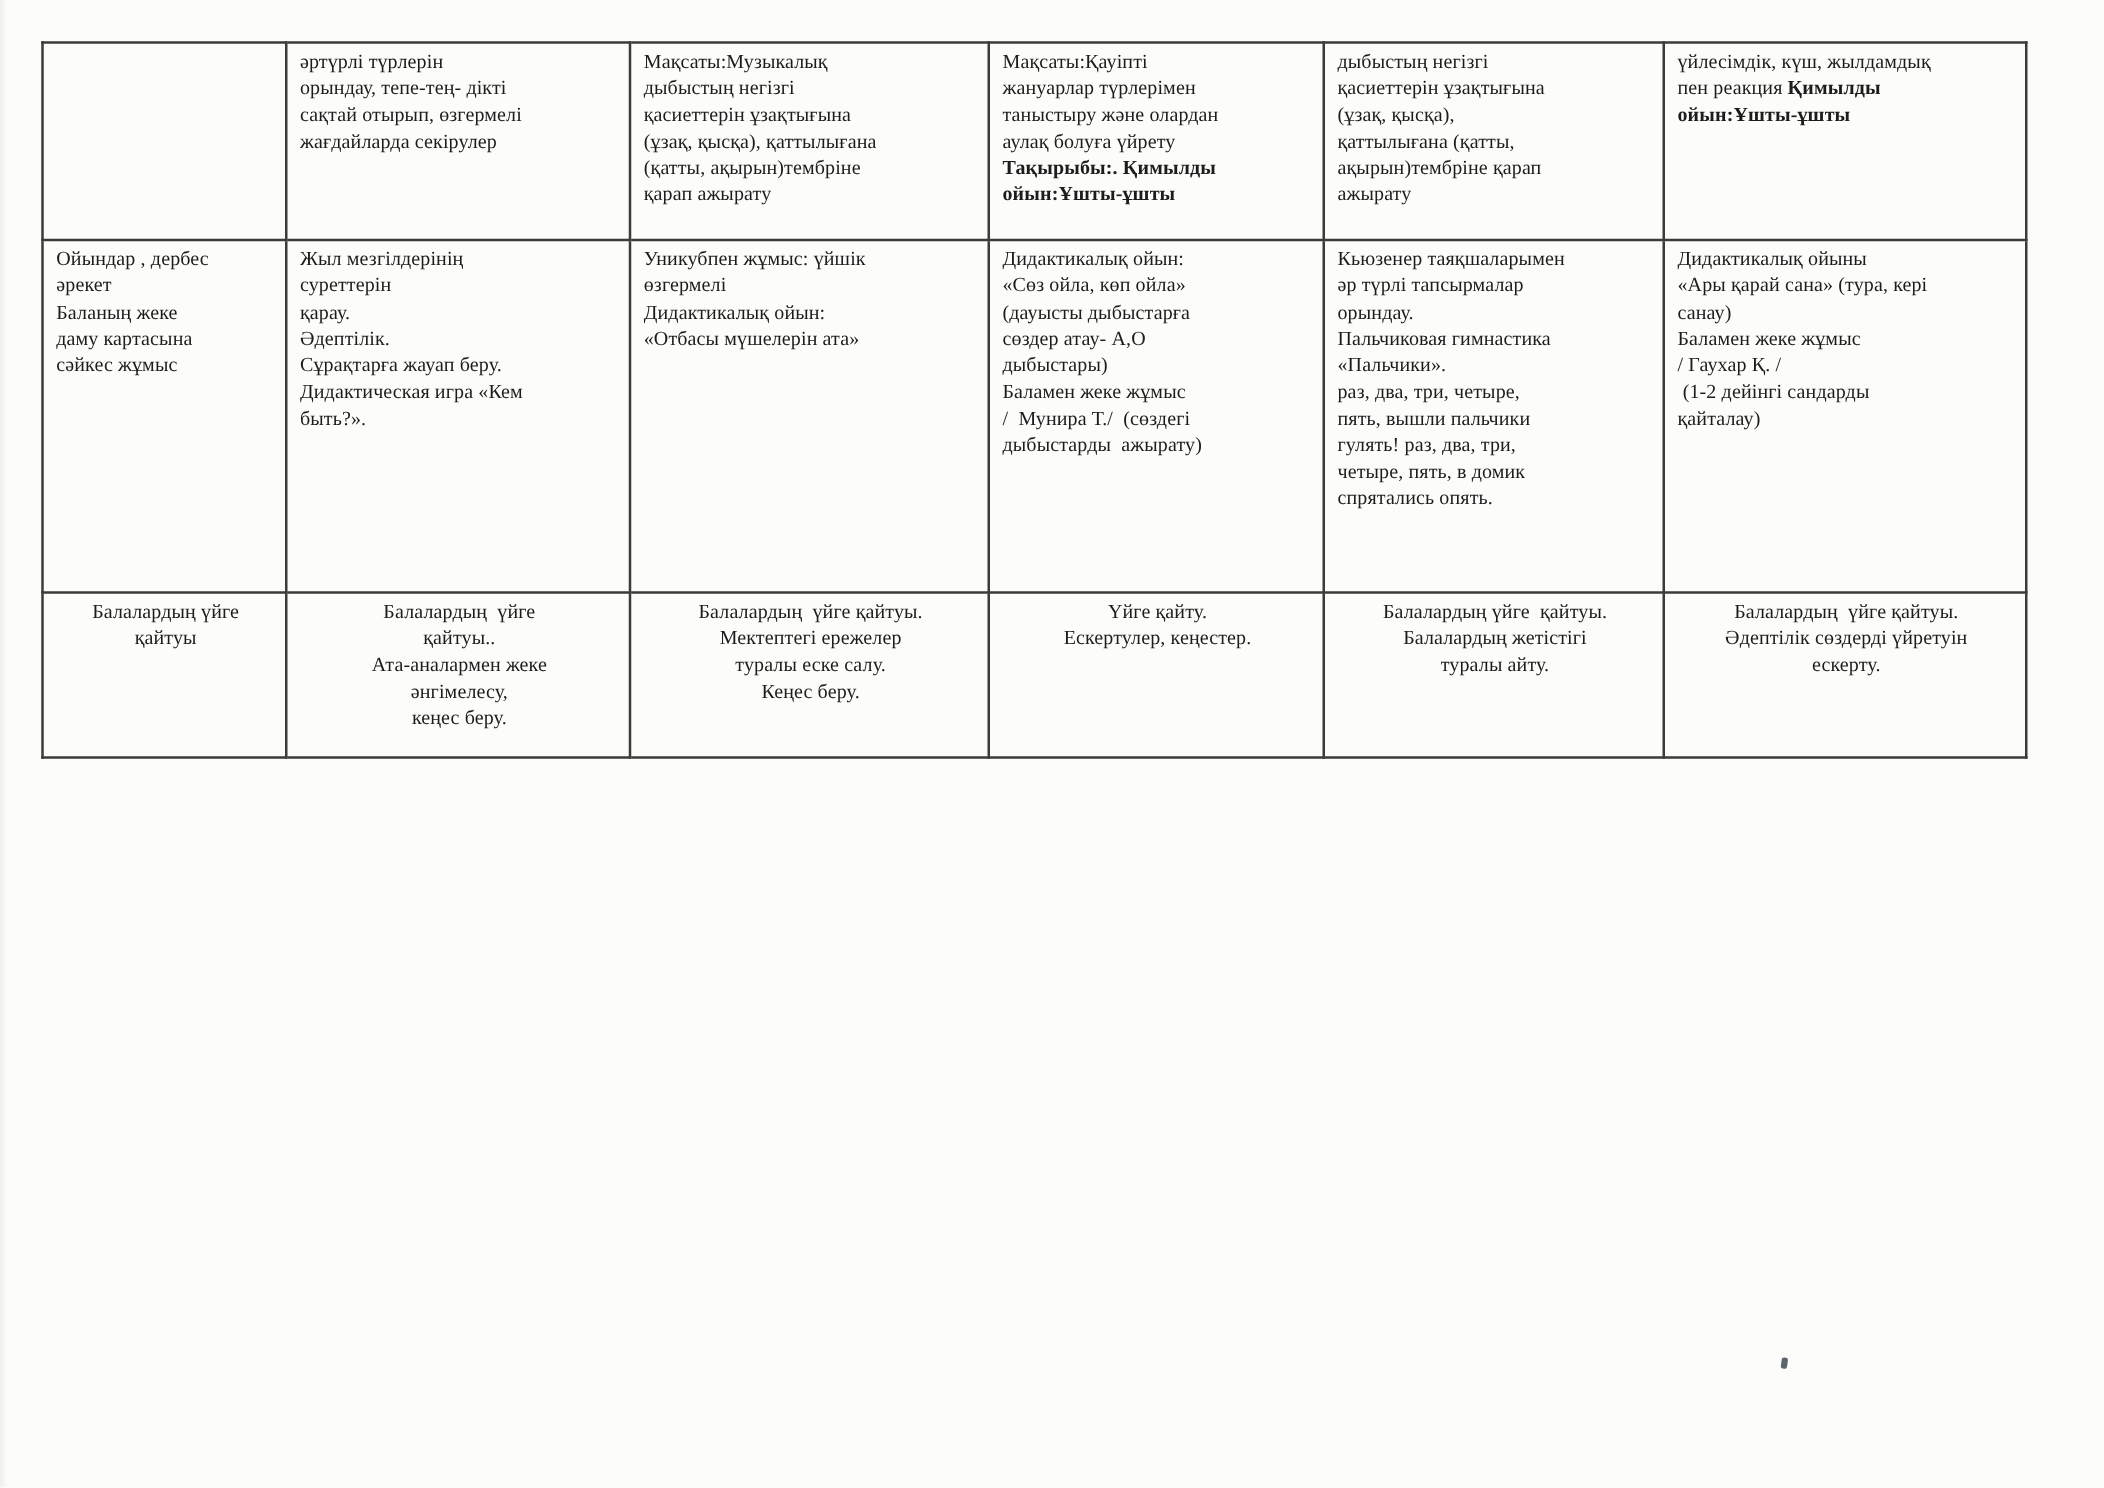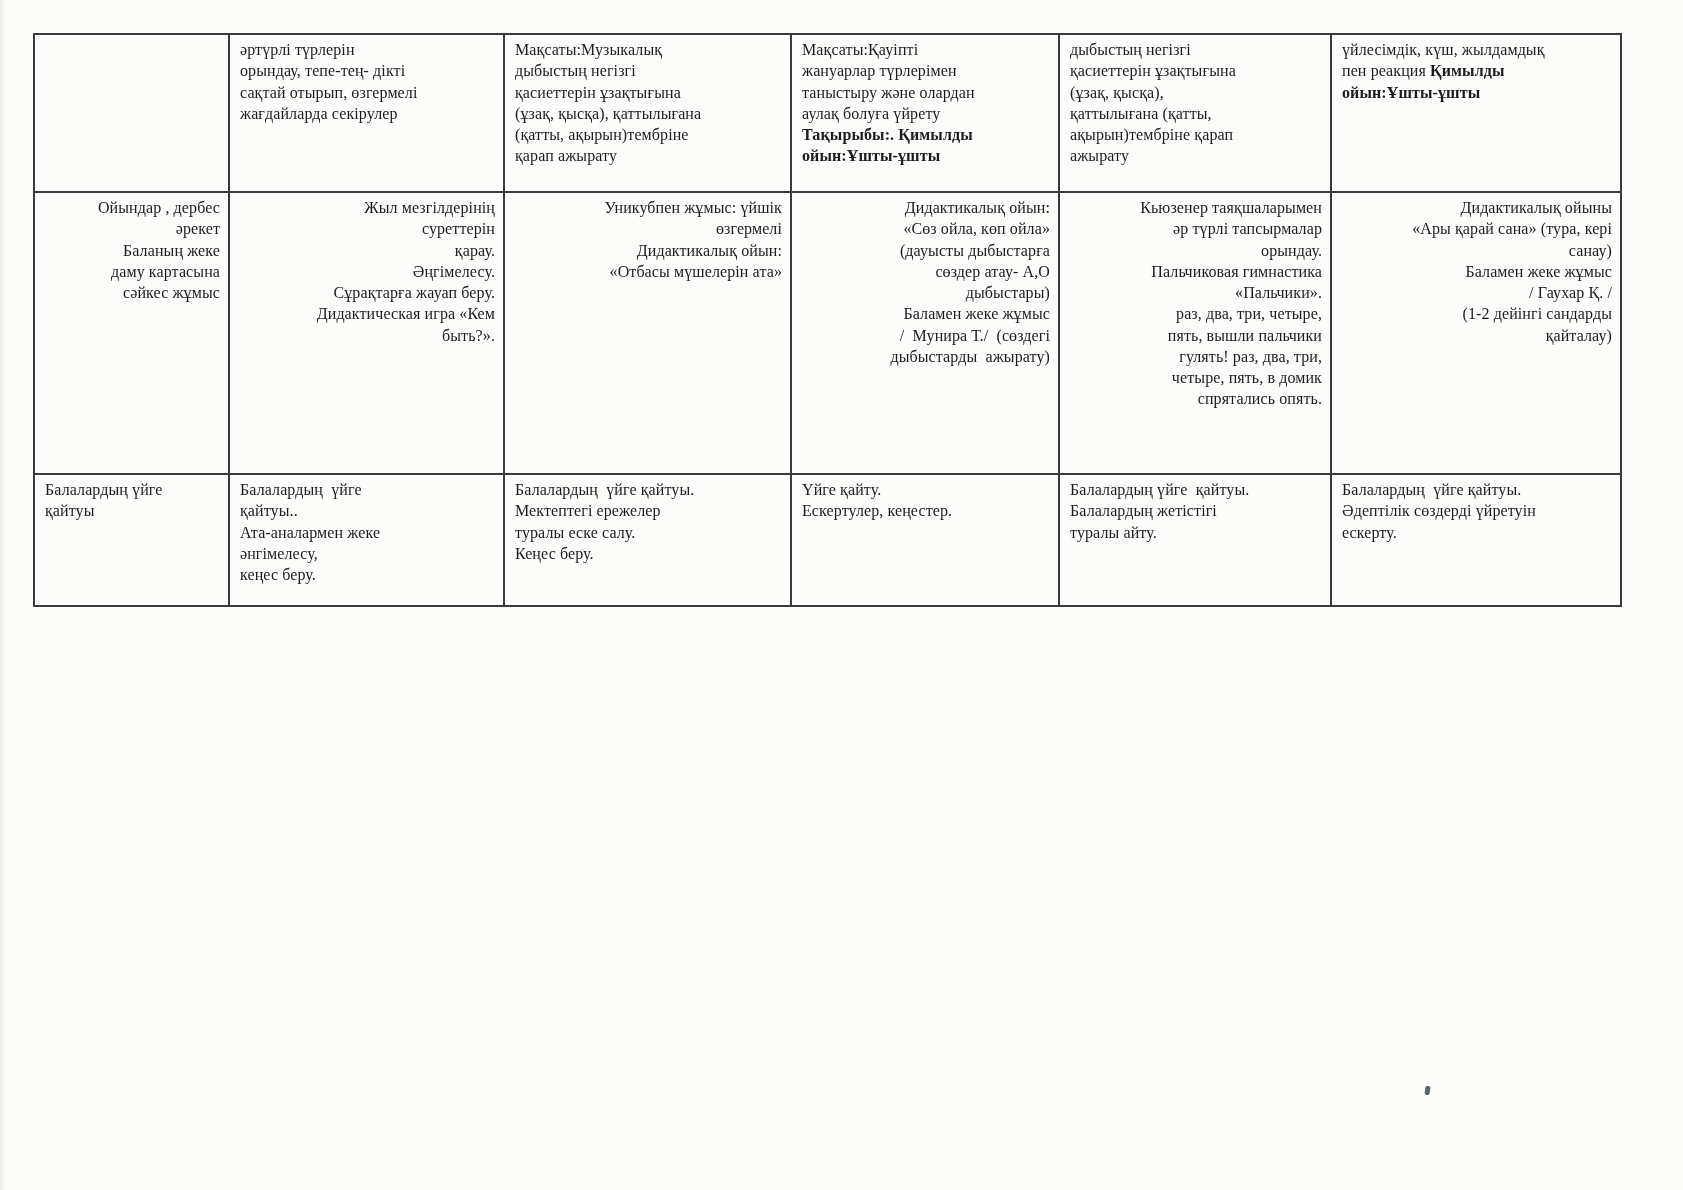--- a/index.html
+++ b/index.html
@@ -34,22 +34,22 @@
     border: 2px solid #3b3b3b;
     vertical-align: top;
     padding: 4px 8px 4px 10px;
     font-size: 16px;
     line-height: 1.33;
     white-space: pre-wrap;
     overflow: hidden;
     letter-spacing: 0.1px;
   }
   tr.r0 td { height: 148px; }
-  tr.r1 td { height: 272px; text-align: right; }
-  tr.r2 td { height: 122px; }
+  tr.r1 td { height: 272px; }
+  tr.r2 td { height: 122px; text-align: center; }
   .col1 { width: 195px; }
   .col2 { width: 275px; }
   .col3 { width: 287px; }
   .col4 { width: 268px; }
   .col5 { width: 272px; }
   .col6 { width: 290px; }
   .b { font-weight: bold; text-align: center; }
   .speck {
     position: absolute;
     left: 1425px;
@@ -106,21 +106,21 @@
         </tr>
         <tr class="r1">
           <td><span>Ойындар , дербес
 әрекет
 Баланың жеке
 даму картасына
 сәйкес жұмыс</span></td>
           <td><span>Жыл мезгілдерінің
 суреттерін
 қарау.
-Әңгімелесу.
+Әдептілік.
 Сұрақтарға жауап беру.
 Дидактическая игра «Кем
 быть?».</span></td>
           <td><span>Уникубпен жұмыс: үйшік
 өзгермелі
 Дидактикалық ойын:
 «Отбасы мүшелерін ата»</span></td>
           <td><span>Дидактикалық ойын:
 «Сөз ойла, көп ойла»
 (дауысты дыбыстарға

